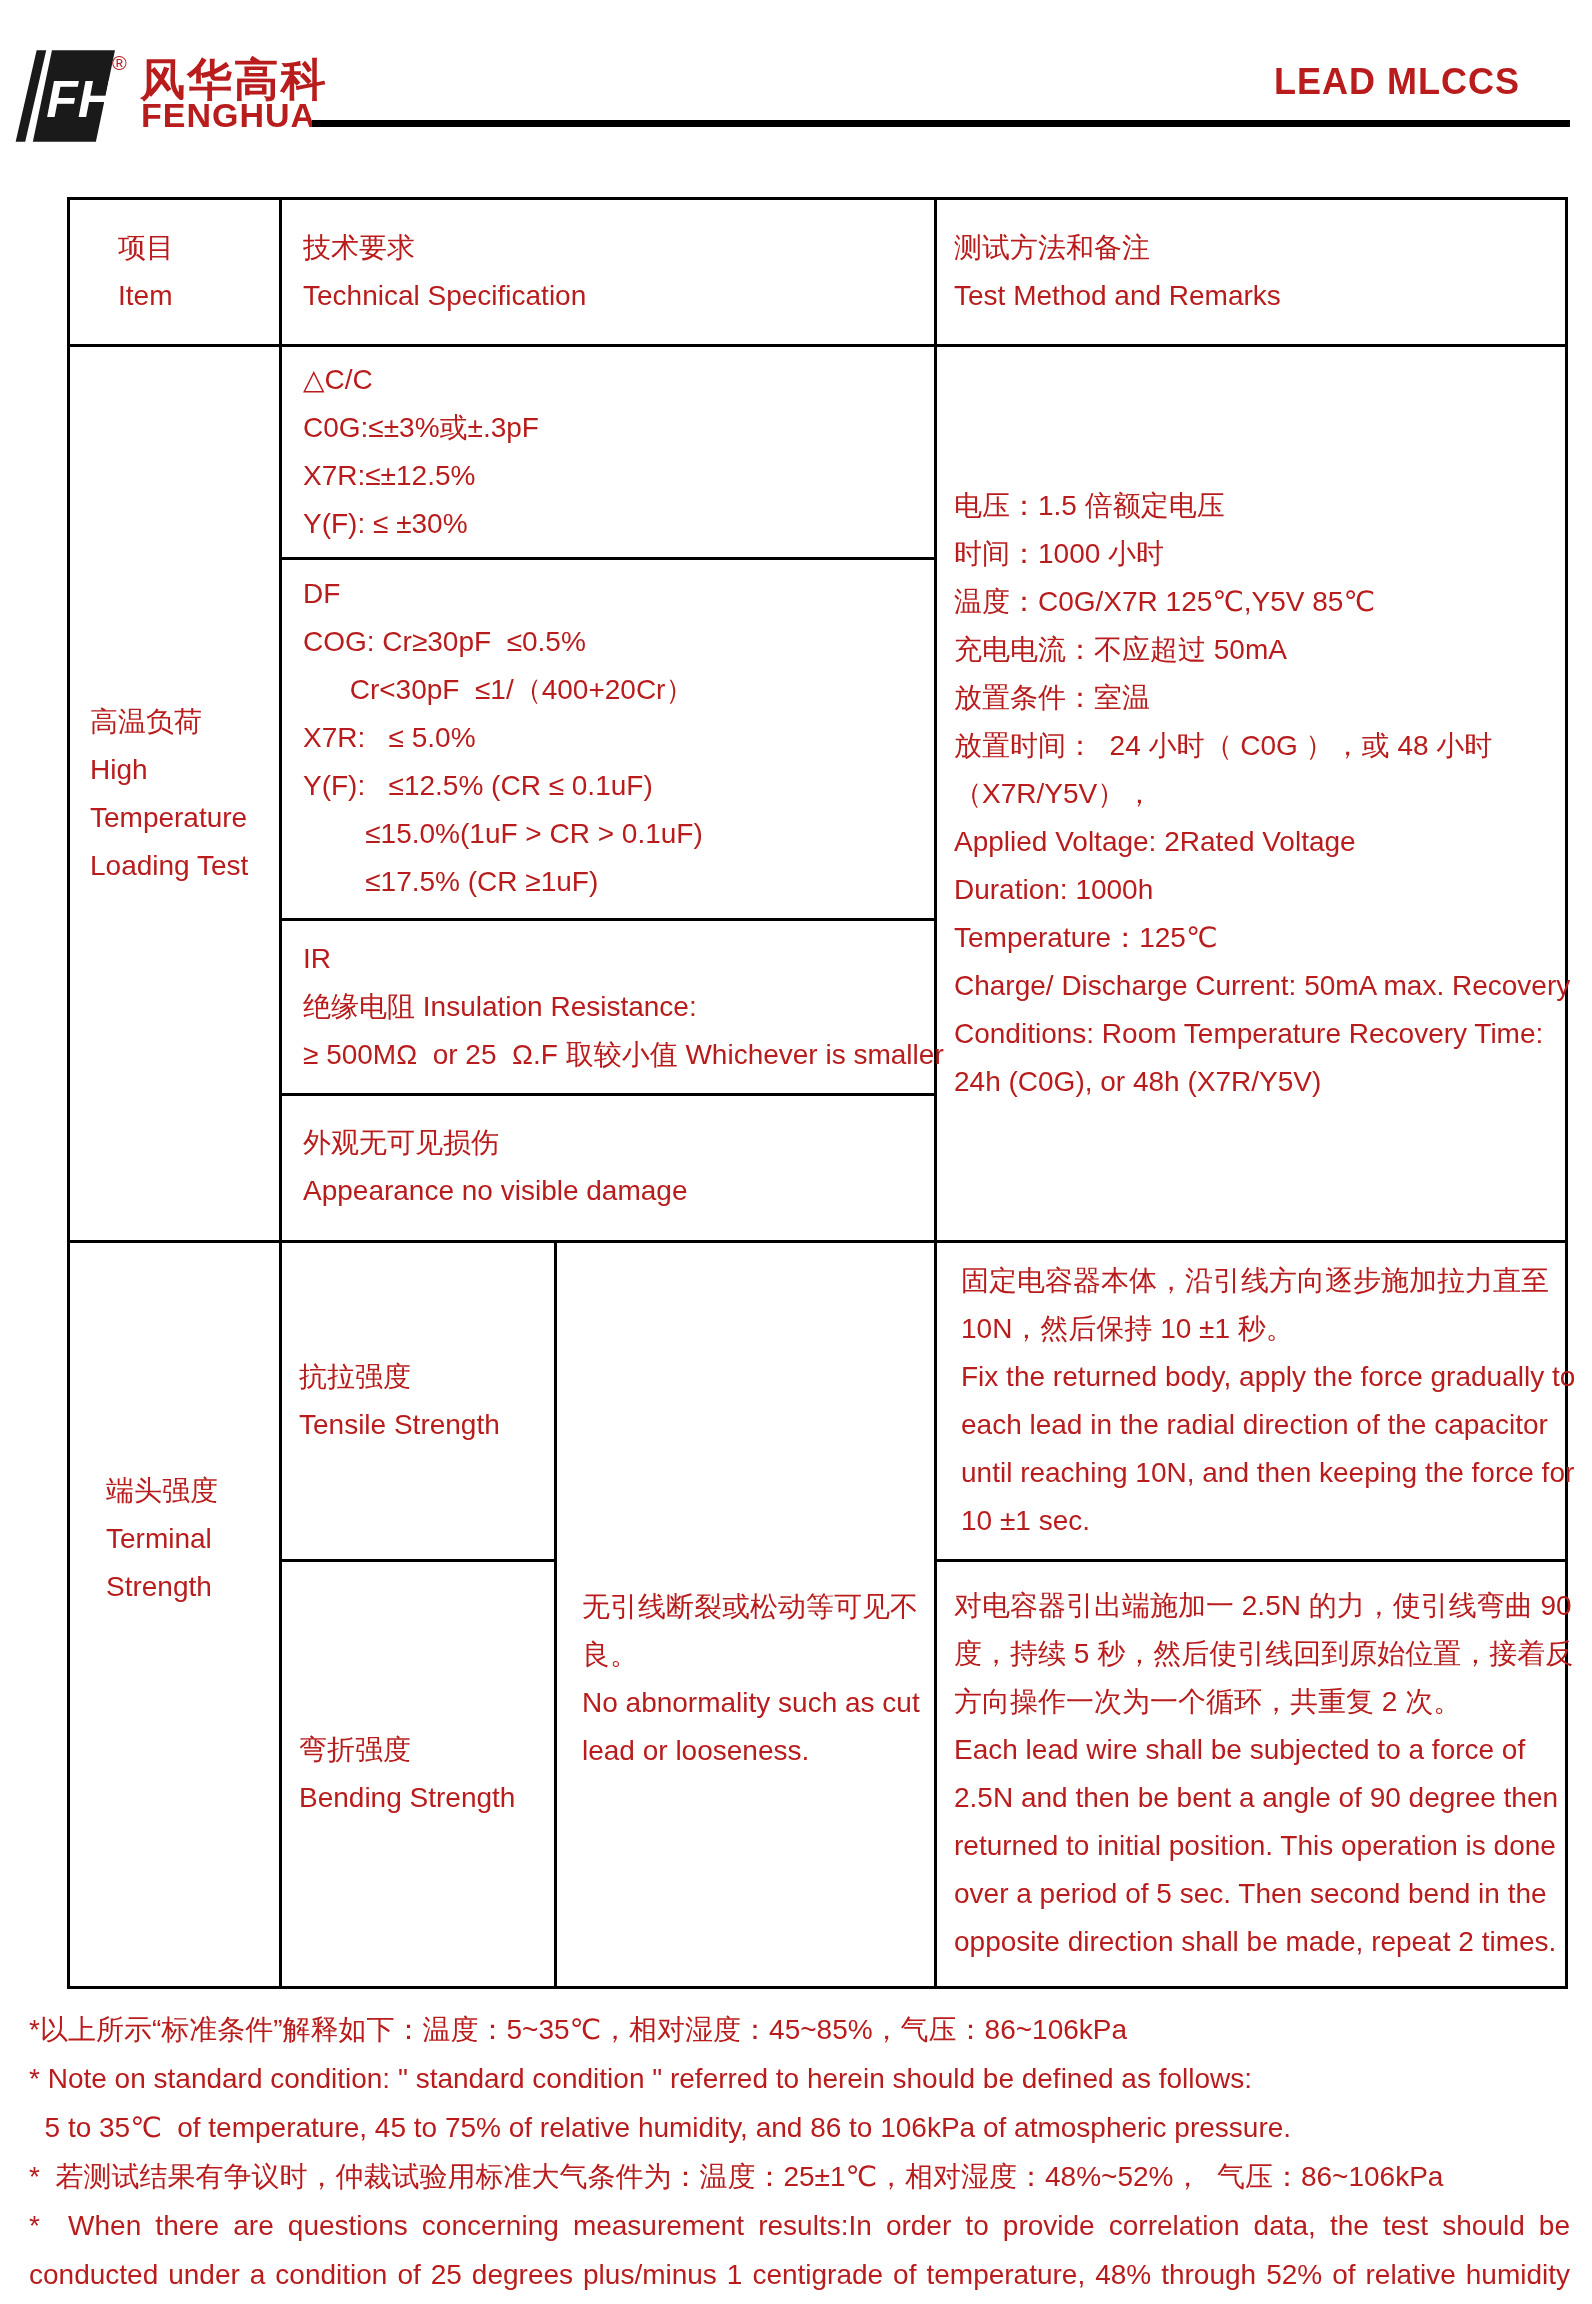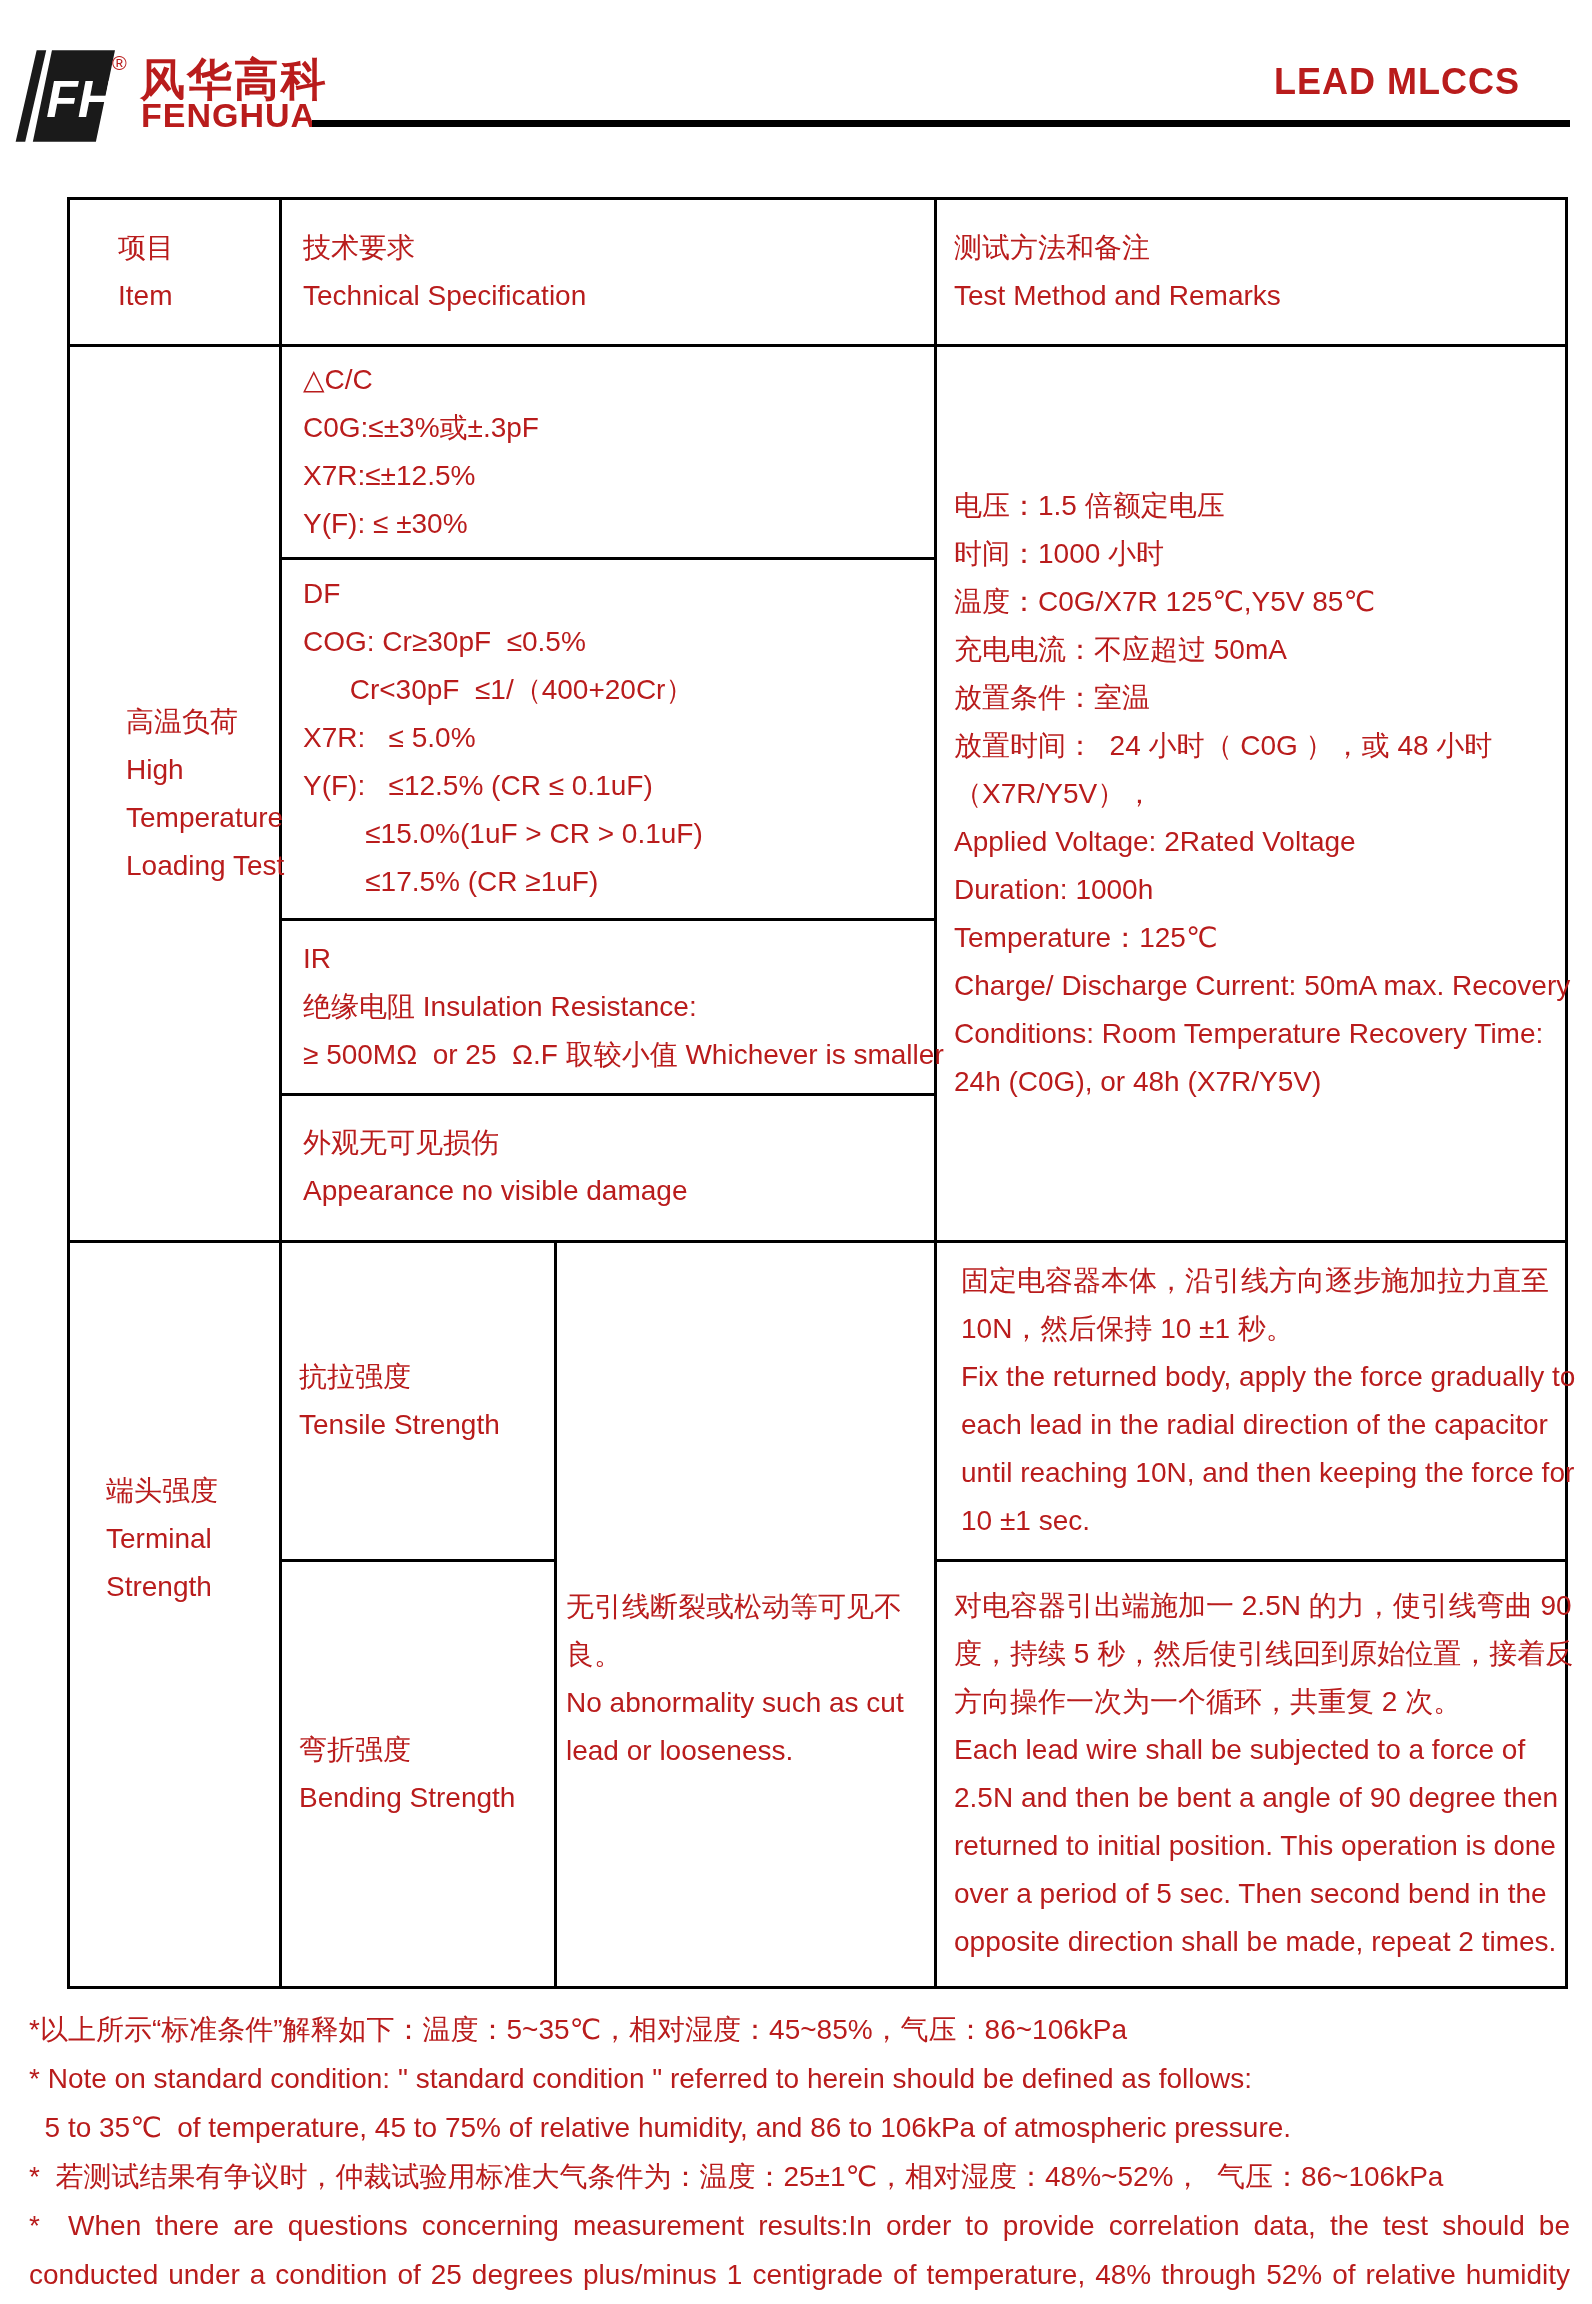--- a/index.html
+++ b/index.html
@@ -49,31 +49,31 @@
     <div class="hline" style="left:209px;top:718px;width:658px;height:2.9px;"></div>
     <div class="hline" style="left:209px;top:893px;width:658px;height:2.9px;"></div>
     <div class="hline" style="left:0;top:1040px;width:1495px;height:2.9px;"></div>
     <div class="hline" style="left:209px;top:1359px;width:277px;height:2.9px;"></div>
     <div class="hline" style="left:864px;top:1359px;width:631px;height:2.9px;"></div>
 
     <div class="cell" style="left:12px;top:0;width:209px;height:144px;padding-left:36px;"><div>项目</div><div>Item</div></div>
     <div class="cell" style="left:212px;top:0;width:650px;height:144px;padding-left:21px;"><div>技术要求</div><div>Technical Specification</div></div>
     <div class="cell" style="left:867px;top:0;width:626px;height:144px;padding-left:17px;"><div>测试方法和备注</div><div>Test Method and Remarks</div></div>
 
-    <div class="cell" style="left:0;top:147px;width:209px;height:893px;padding-left:56px;"><div>高温负荷</div><div>High</div><div>Temperature</div><div>Loading Test</div></div>
+    <div class="cell" style="left:0;top:147px;width:209px;height:893px;padding-left:20px;"><div>高温负荷</div><div>High</div><div>Temperature</div><div>Loading Test</div></div>
     <div class="cell" style="left:212px;top:147px;width:650px;height:209px;padding-left:21px;"><div>△C/C</div><div>C0G:≤±3%或±.3pF</div><div>X7R:≤±12.5%</div><div>Y(F): ≤ ±30%</div></div>
     <div class="cell" style="left:212px;top:359px;width:650px;height:358px;padding-left:21px;"><div>DF</div><div>COG: Cr≥30pF  ≤0.5%</div><div>      Cr&lt;30pF  ≤1/（400+20Cr）</div><div>X7R:   ≤ 5.0%</div><div>Y(F):   ≤12.5% (CR ≤ 0.1uF)</div><div>        ≤15.0%(1uF &gt; CR &gt; 0.1uF)</div><div>        ≤17.5% (CR ≥1uF)</div></div>
     <div class="cell" style="left:212px;top:721px;width:650px;height:172px;padding-left:21px;"><div>IR</div><div>绝缘电阻 Insulation Resistance:</div><div>≥ 500MΩ  or 25  Ω.F 取较小值 Whichever is smaller</div></div>
     <div class="cell" style="left:212px;top:896px;width:650px;height:141px;padding-left:21px;"><div>外观无可见损伤</div><div>Appearance no visible damage</div></div>
     <div class="cell" style="left:867px;top:147px;width:626px;height:893px;padding-left:17px;"><div>电压：1.5 倍额定电压</div><div>时间：1000 小时</div><div>温度：C0G/X7R 125℃,Y5V 85℃</div><div>充电电流：不应超过 50mA</div><div>放置条件：室温</div><div>放置时间：  24 小时（ C0G ），或 48 小时</div><div>（X7R/Y5V），</div><div>Applied Voltage: 2Rated Voltage</div><div>Duration: 1000h</div><div>Temperature：125℃</div><div>Charge/ Discharge Current: 50mA max. Recovery</div><div>Conditions: Room Temperature Recovery Time:</div><div>24h (C0G), or 48h (X7R/Y5V)</div></div>
 
     <div class="cell" style="left:0;top:1043px;width:209px;height:591px;padding-left:36px;"><div>端头强度</div><div>Terminal</div><div>Strength</div></div>
     <div class="cell" style="left:212px;top:1043px;width:271px;height:316px;padding-left:17px;"><div>抗拉强度</div><div>Tensile Strength</div></div>
     <div class="cell" style="left:212px;top:1362px;width:271px;height:423px;padding-left:17px;"><div>弯折强度</div><div>Bending Strength</div></div>
-    <div class="cell" style="left:487px;top:1043px;width:378px;height:872px;padding-left:9px;"><div>无引线断裂或松动等可见不</div><div>良。</div><div>No abnormality such as cut</div><div>lead or looseness.</div></div>
+    <div class="cell" style="left:487px;top:1043px;width:378px;height:872px;padding-left:25px;"><div>无引线断裂或松动等可见不</div><div>良。</div><div>No abnormality such as cut</div><div>lead or looseness.</div></div>
     <div class="cell" style="left:867px;top:1043px;width:626px;height:316px;padding-left:24px;"><div>固定电容器本体，沿引线方向逐步施加拉力直至</div><div>10N，然后保持 10 ±1 秒。</div><div>Fix the returned body, apply the force gradually to</div><div>each lead in the radial direction of the capacitor</div><div>until reaching 10N, and then keeping the force for</div><div>10 ±1 sec.</div><div></div></div>
     <div class="cell" style="left:867px;top:1362px;width:626px;height:423px;padding-left:17px;"><div>对电容器引出端施加一 2.5N 的力，使引线弯曲 90</div><div>度，持续 5 秒，然后使引线回到原始位置，接着反</div><div>方向操作一次为一个循环，共重复 2 次。</div><div>Each lead wire shall be subjected to a force of</div><div>2.5N and then be bent a angle of 90 degree then</div><div>returned to initial position. This operation is done</div><div>over a period of 5 sec. Then second bend in the</div><div>opposite direction shall be made, repeat 2 times.</div></div>
   </div>
 
   <div class="footnotes">
       <div>*以上所示“标准条件”解释如下：温度：5~35℃，相对湿度：45~85%，气压：86~106kPa</div>
       <div>* Note on standard condition: " standard condition " referred to herein should be defined as follows:</div>
       <div>  5 to 35℃  of temperature, 45 to 75% of relative humidity, and 86 to 106kPa of atmospheric pressure.</div>
       <div>*  若测试结果有争议时，仲裁试验用标准大气条件为：温度：25±1℃，相对湿度：48%~52%，  气压：86~106kPa</div>
       <div class="just">*  When there are questions concerning measurement results:In order to provide correlation data, the test should be</div>

